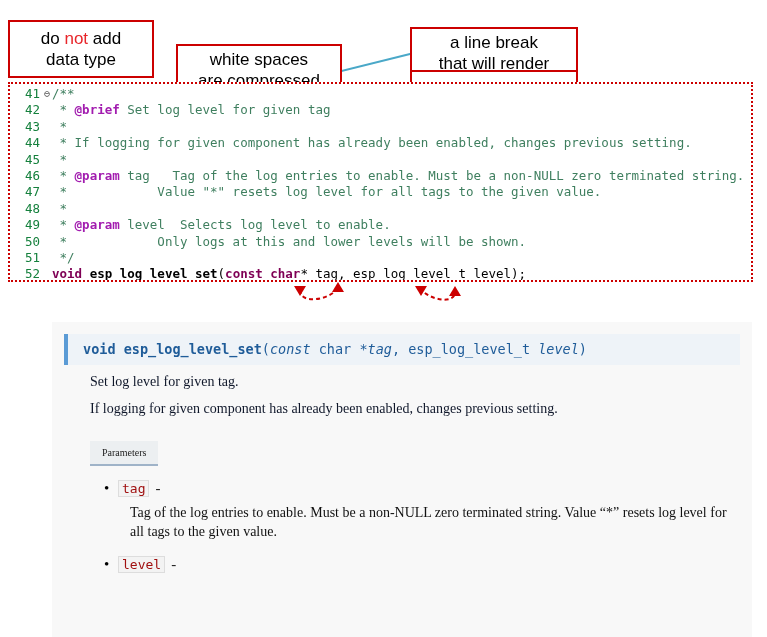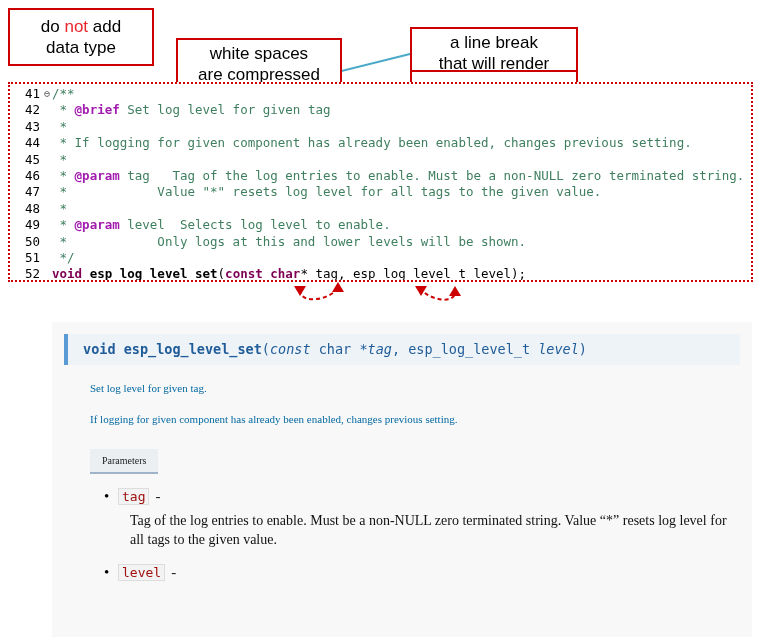--- a/index.html
+++ b/index.html
@@ -54,21 +54,21 @@
   }
   .code-line {
     display: flex;
     align-items: flex-start;
     height: 16.4px;
   }
   .gutter {
     width: 30px;
     min-width: 30px;
     text-align: right;
-    color: #000000;
+    color: #15803d;
     font-family: "DejaVu Sans Mono", monospace;
     font-size: 12.5px;
     padding-right: 2px;
     user-select: none;
   }
   .fold {
     width: 10px;
     min-width: 10px;
     color: #555555;
     font-size: 10px;
@@ -99,23 +99,23 @@
     padding: 7px 15px;
     font-size: 14.5px;
     color: #1f5c99;
     font-family: "Liberation Serif", serif;
   }
   .doc-sig .mono { font-family: "DejaVu Sans Mono", monospace; font-size: 13.5px;}
   .doc-sig b { font-weight: bold; }
   .doc-sig i { font-style: italic; }
 
   .doc-p {
-    margin: 16px 12px 0 38px;
-    font-size: 11px;
-    color: #0369a1;
+    margin: 8px 12px 0 38px;
+    font-size: 14px;
+    color: #0f172a;
     font-family: "Liberation Serif", serif;
     line-height: 1.35;
   }
   .params-head {
     margin: 22px 12px 0 38px;
     display: inline-block;
     background: #eceff1;
     border-bottom: 2px solid #9fb3c8;
     padding: 6px 12px;
     font-size: 10px;
@@ -180,28 +180,28 @@
     <line x1="424" y1="118" x2="375" y2="222" stroke="#4aa8c8" stroke-width="2"></line>
 
     <path d="M300 290 C 300 305, 330 300, 338 288" stroke="#cc0000" stroke-width="2" fill="none" stroke-dasharray="4,3"></path>
     <path d="M420 288 C 428 300, 455 305, 455 292" stroke="#cc0000" stroke-width="2" fill="none" stroke-dasharray="4,3"></path>
     <polygon points="294,286 306,286 300,296" fill="#cc0000"></polygon>
     <polygon points="415,286 427,286 421,296" fill="#cc0000"></polygon>
     <polygon points="332,292 344,292 338,282" fill="#cc0000"></polygon>
     <polygon points="449,296 461,296 455,286" fill="#cc0000"></polygon>
   </svg>
 
-  <div class="callout" style="left:8px; top:8px; width:146px; height:58px;">
+  <div class="callout" style="left:8px; top:20px; width:146px; height:58px;">
     <span>
       <span>do </span><span class="hl">not</span><span style="white-space:pre-line"> add
 data type</span>
     </span>
   </div>
 
-  <div class="callout" style="left:176px; top:38px; width:166px; height:52px; white-space:pre-line;">white spaces
+  <div class="callout" style="left:176px; top:44px; width:166px; height:52px; white-space:pre-line;">white spaces
 are  compressed</div>
 
   <div class="callout" style="left:410px; top:4px; width:168px; height:52px; white-space:pre-line;margin-top:23px;">a line break
 that will render</div>
 
   <div class="callout" style="left:410px; top:70px; width:168px; height:52px;">
     <span style="white-space:pre-line">
       <span style="white-space:pre-line">this line break
 will </span><span class="hl">not</span><span> render</span>
     </span>

